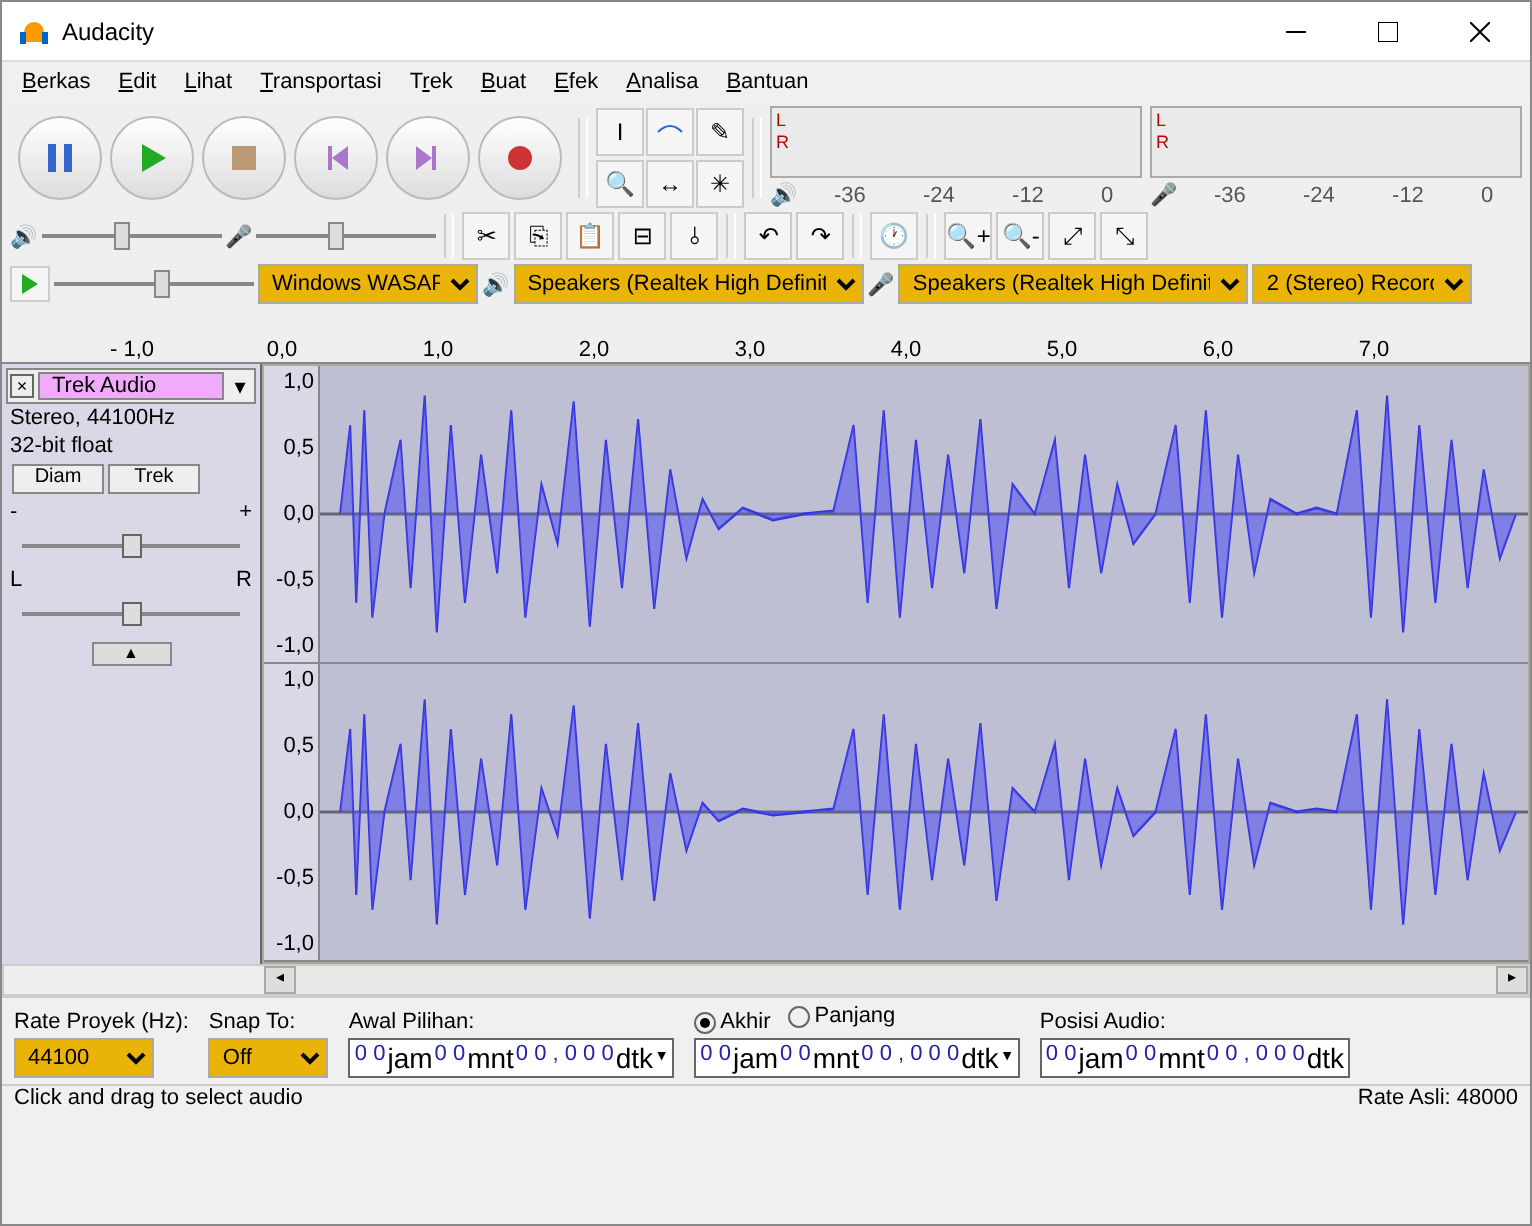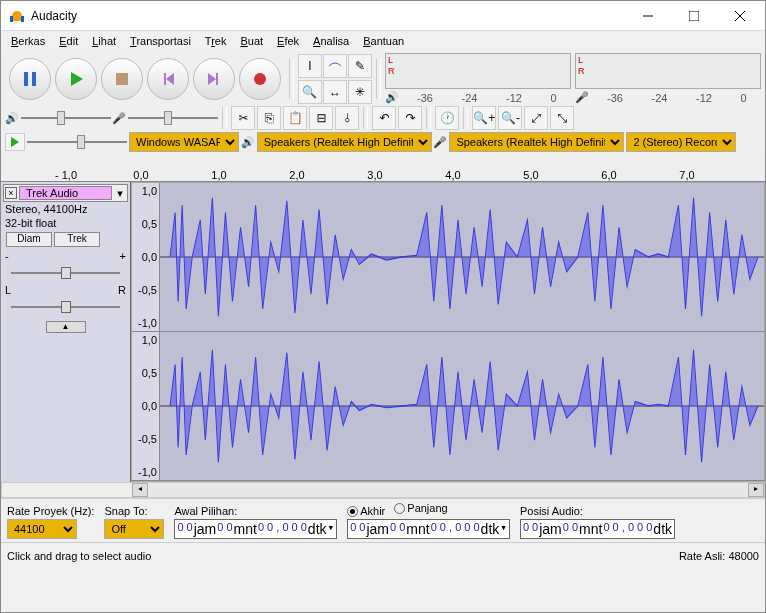--- a/index.html
+++ b/index.html
@@ -42,21 +42,21 @@
 .wave{flex:1;background:#bfbfd4;position:relative;overflow:hidden}
 .wave svg{width:100%;height:100%}
 .scrollbar{height:16px;background:#eee;border:1px solid #ccc;display:flex;align-items:center}
 .sb-btn{width:16px;height:14px;background:#ddd;border:1px solid #aaa;text-align:center;font-size:8px}
 .sb-track{flex:1;background:#e8e8e8;height:14px}
 .bottom{padding:3px 6px;background:#f0f0f0;border-top:1px solid #ccc;display:flex;gap:10px;align-items:flex-end}
 .field-group{display:flex;flex-direction:column;gap:2px}
 .timebox{border:1px solid #666;background:#fff;padding:1px 2px;font-family:monospace;font-size:11px;display:flex;gap:1px}
 .timebox span{color:#22a}
 .timebox .lbl{color:#000;font-size:14px}
-.status{height:20px;background:#f0f0f0;border-top:1px solid #ccc;display:flex;align-items:flex-end;padding:0 6px;font-size:11px}
+.status{height:20px;background:#f0f0f0;border-top:1px solid #ccc;display:flex;align-items:flex-start;padding:0 6px;font-size:11px}
 .status .r{margin-left:auto}
 .radio{display:inline-flex;align-items:center;gap:2px;margin-right:6px}
 .radio .c{width:11px;height:11px;border:1px solid #666;border-radius:50%;display:inline-flex;align-items:center;justify-content:center}
 .radio .c.on::after{content:"";width:5px;height:5px;background:#000;border-radius:50%}
 .smicons{display:flex;gap:1px}
 .meter-half{flex:1;border:1px solid #aaa;background:#eaeaea;position:relative;height:36px}
 .meter-half .lr{position:absolute;left:2px;font-size:9px;color:#b00}
 </style>
 </head>
 <body>

